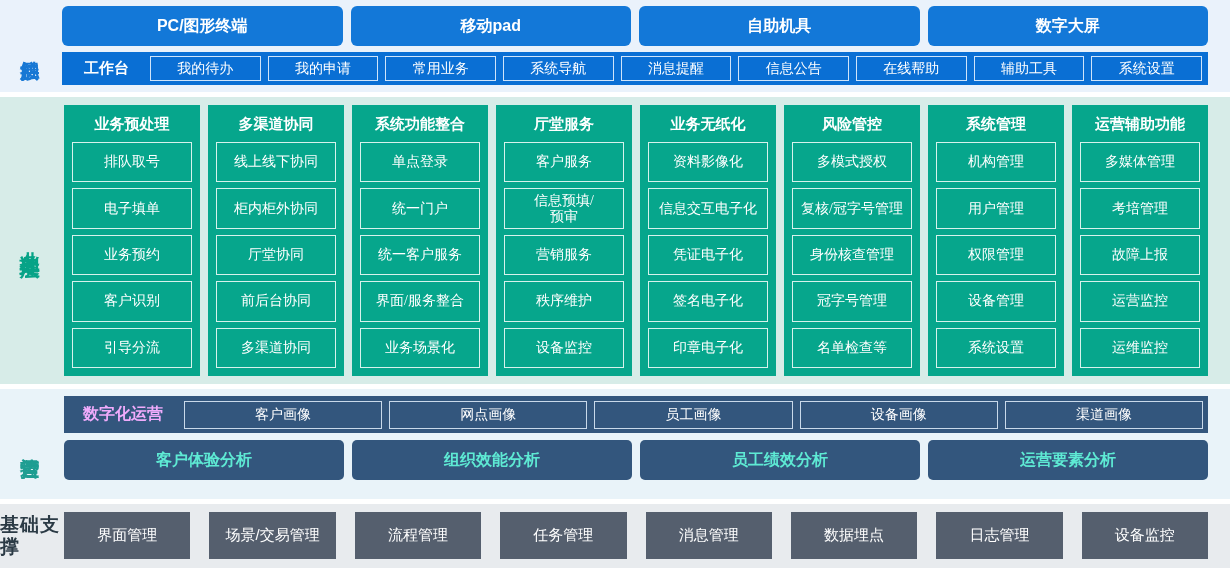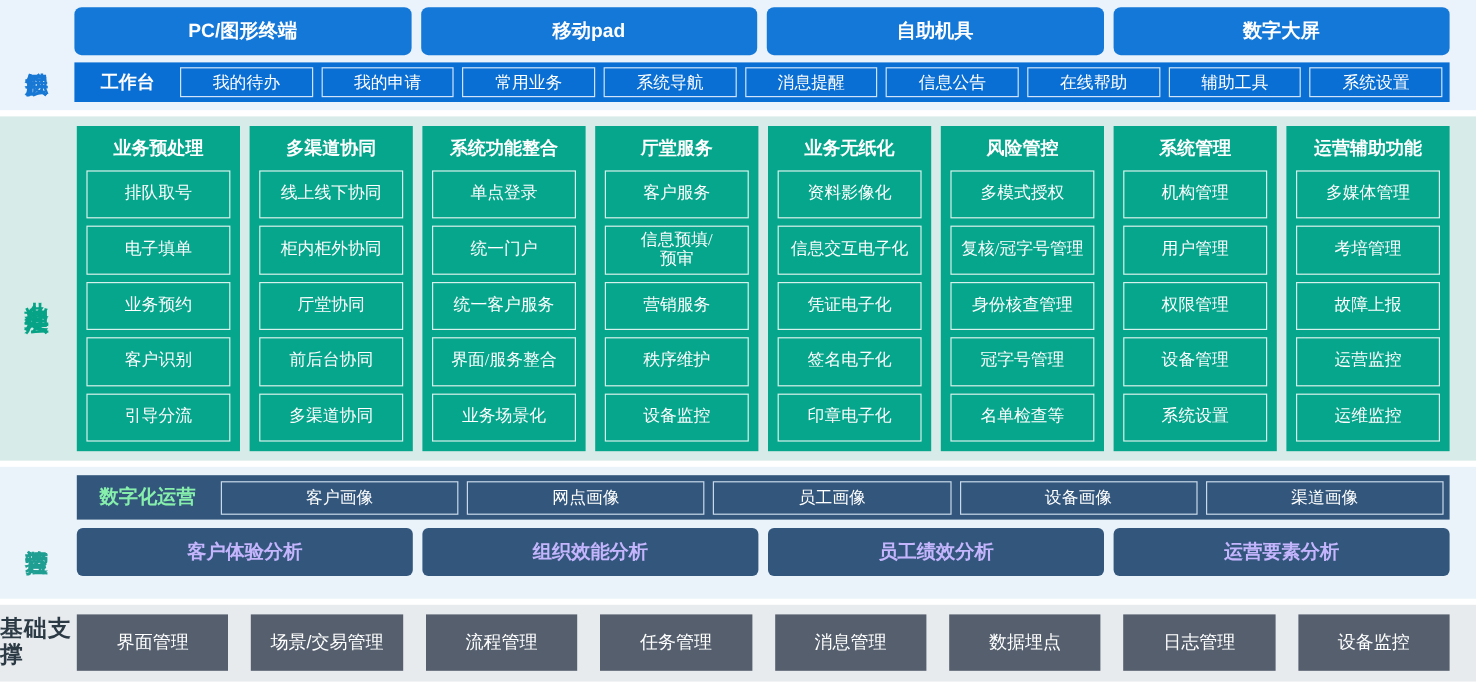--- a/index.html
+++ b/index.html
@@ -84,35 +84,35 @@
   
   .ops-layer { background: #e9f3f9; height: 110px; }
   .ops-layer .layer-label { color: #1f9e92; font-size: 19px; }
   .ops-body { padding: 7px 22px 8px 4px; gap: 7px; }
   .ops-row1 {
     display: flex; align-items: center;
     background: #33567d;
     height: 37px; padding: 0 5px; gap: 7px;
   }
   .ops-title {
-    color: #86efac; font-size: 16px; font-weight: bold;
+    color: #f0abfc; font-size: 16px; font-weight: bold;
     padding: 0 14px 0 14px; white-space: nowrap;
   }
   .ops-chip {
     flex: 1 1 0; height: 28px;
     border: 1px solid #c9d9ea;
     color: #ffffff; font-size: 14px;
     display: flex; align-items: center; justify-content: center;
   }
   .ops-row2 { display: flex; gap: 8px; height: 40px; }
   .ops-btn {
     flex: 1 1 0;
     background: #33567d;
     border-radius: 5px;
-    color: #c4b5fd; font-size: 16px; font-weight: bold;
+    color: #5eead4; font-size: 16px; font-weight: bold;
     display: flex; align-items: center; justify-content: center;
   }
 
   
   .found-layer { background: #e8ebee; height: 64px; }
   .found-layer .layer-label { color: #2b3a45; font-size: 19px; writing-mode: horizontal-tb; line-height: 1.15; }
   .found-body { padding: 8px 22px 9px 4px; }
   .found-row { display: flex; gap: 19px; height: 100%; }
   .found-btn {
     flex: 1 1 0;

